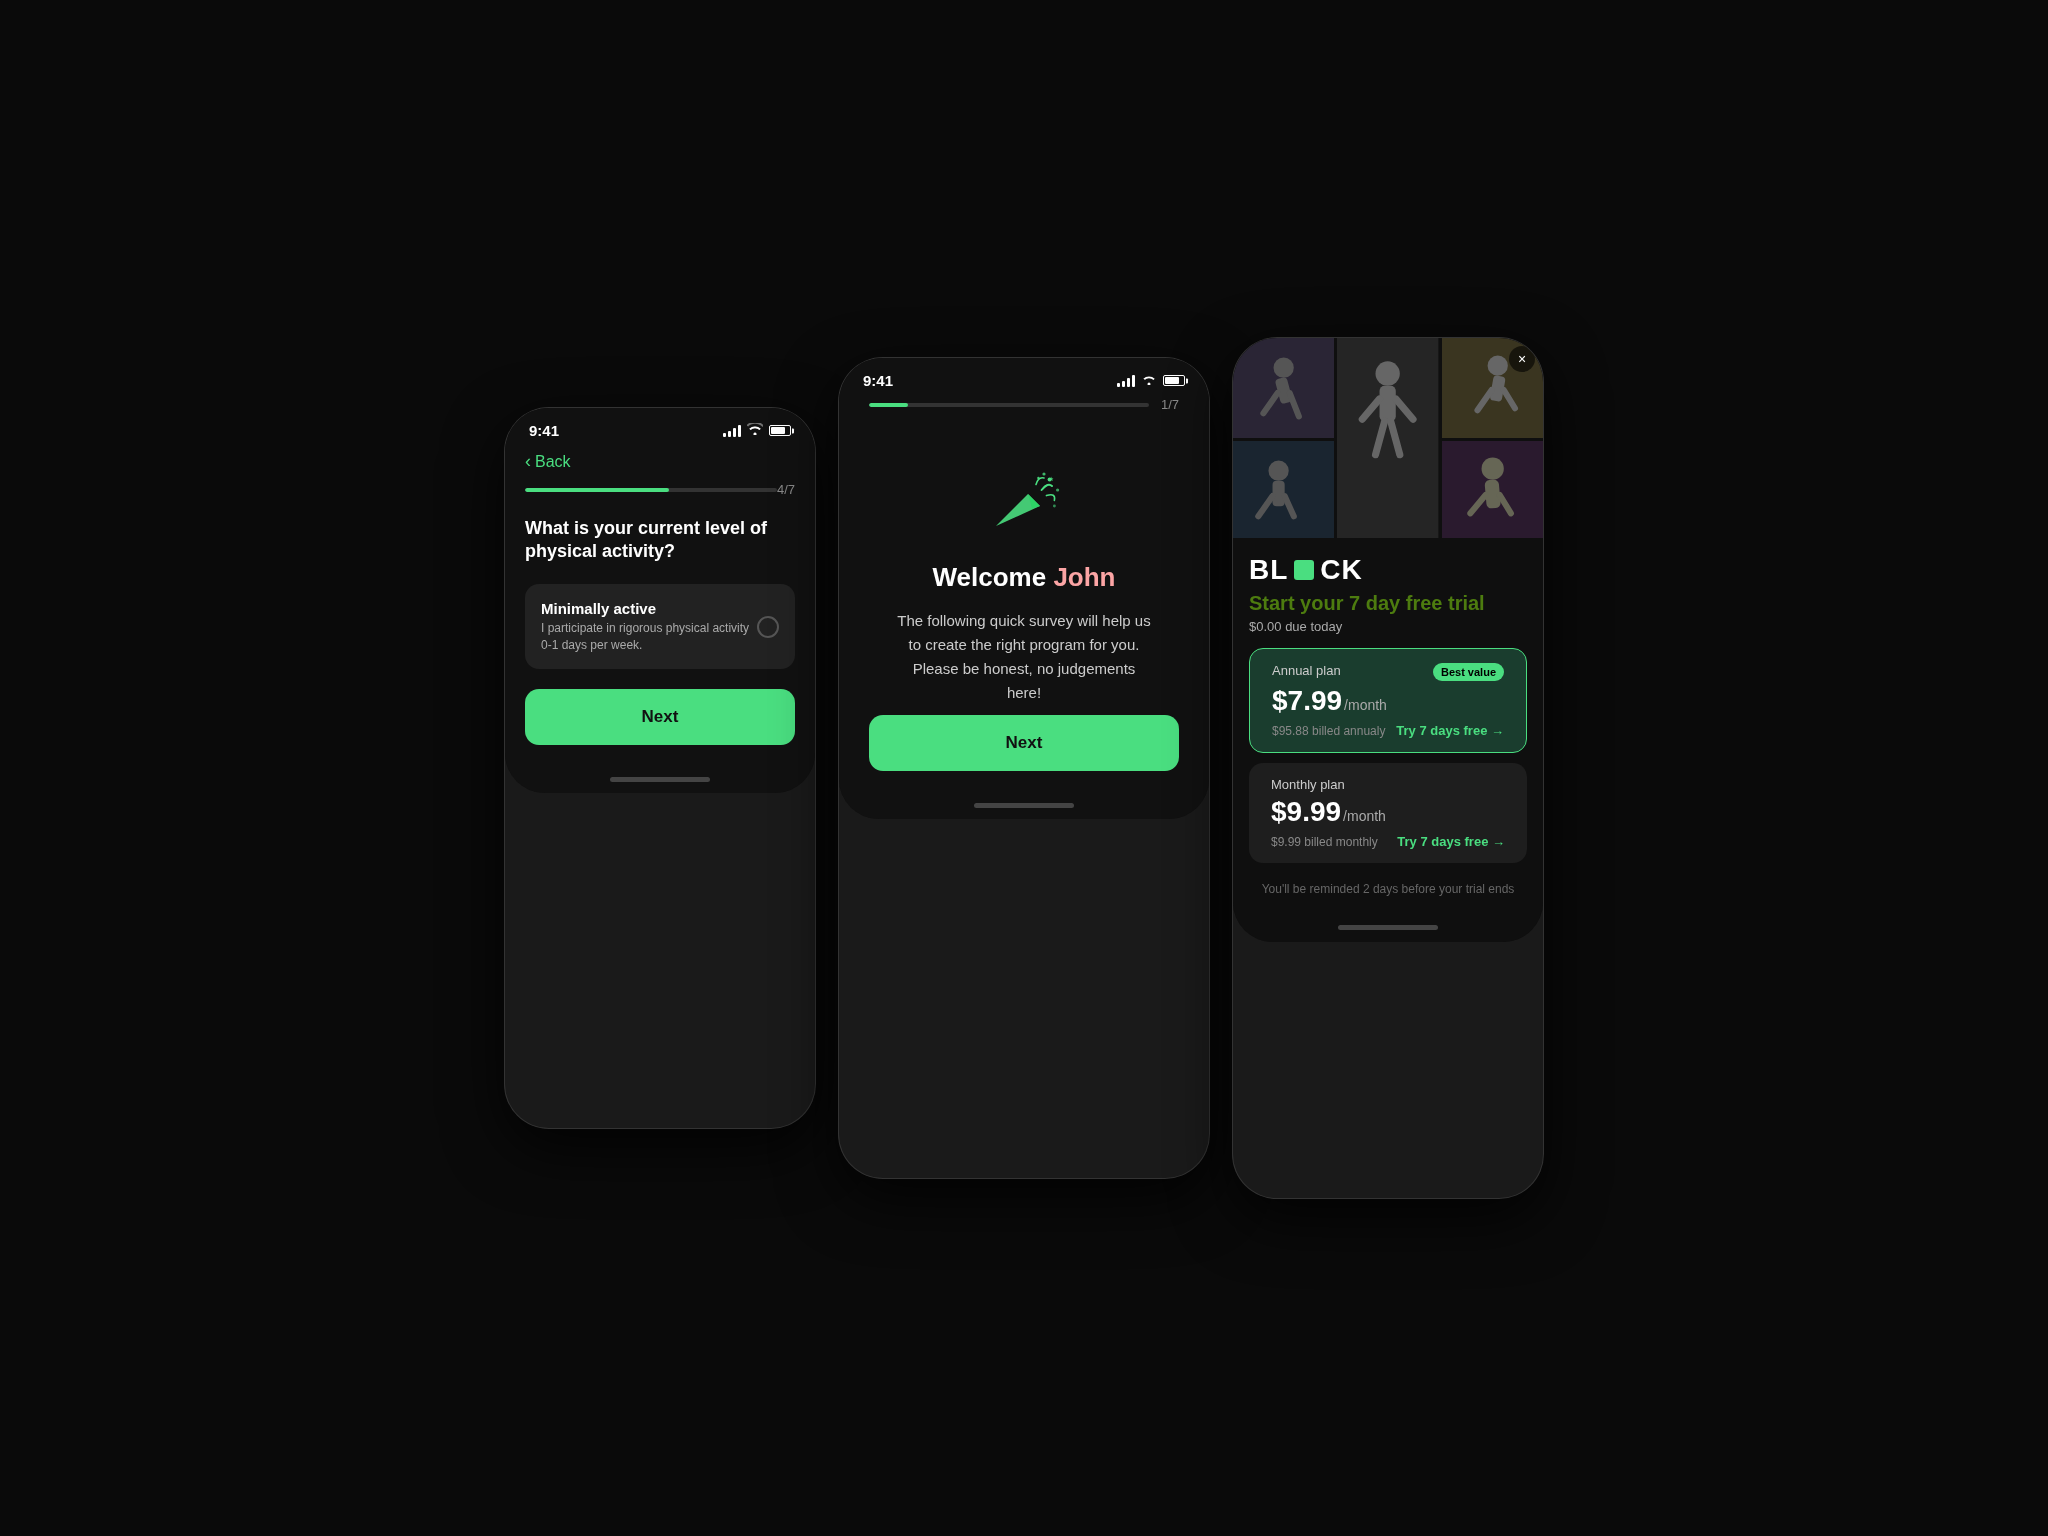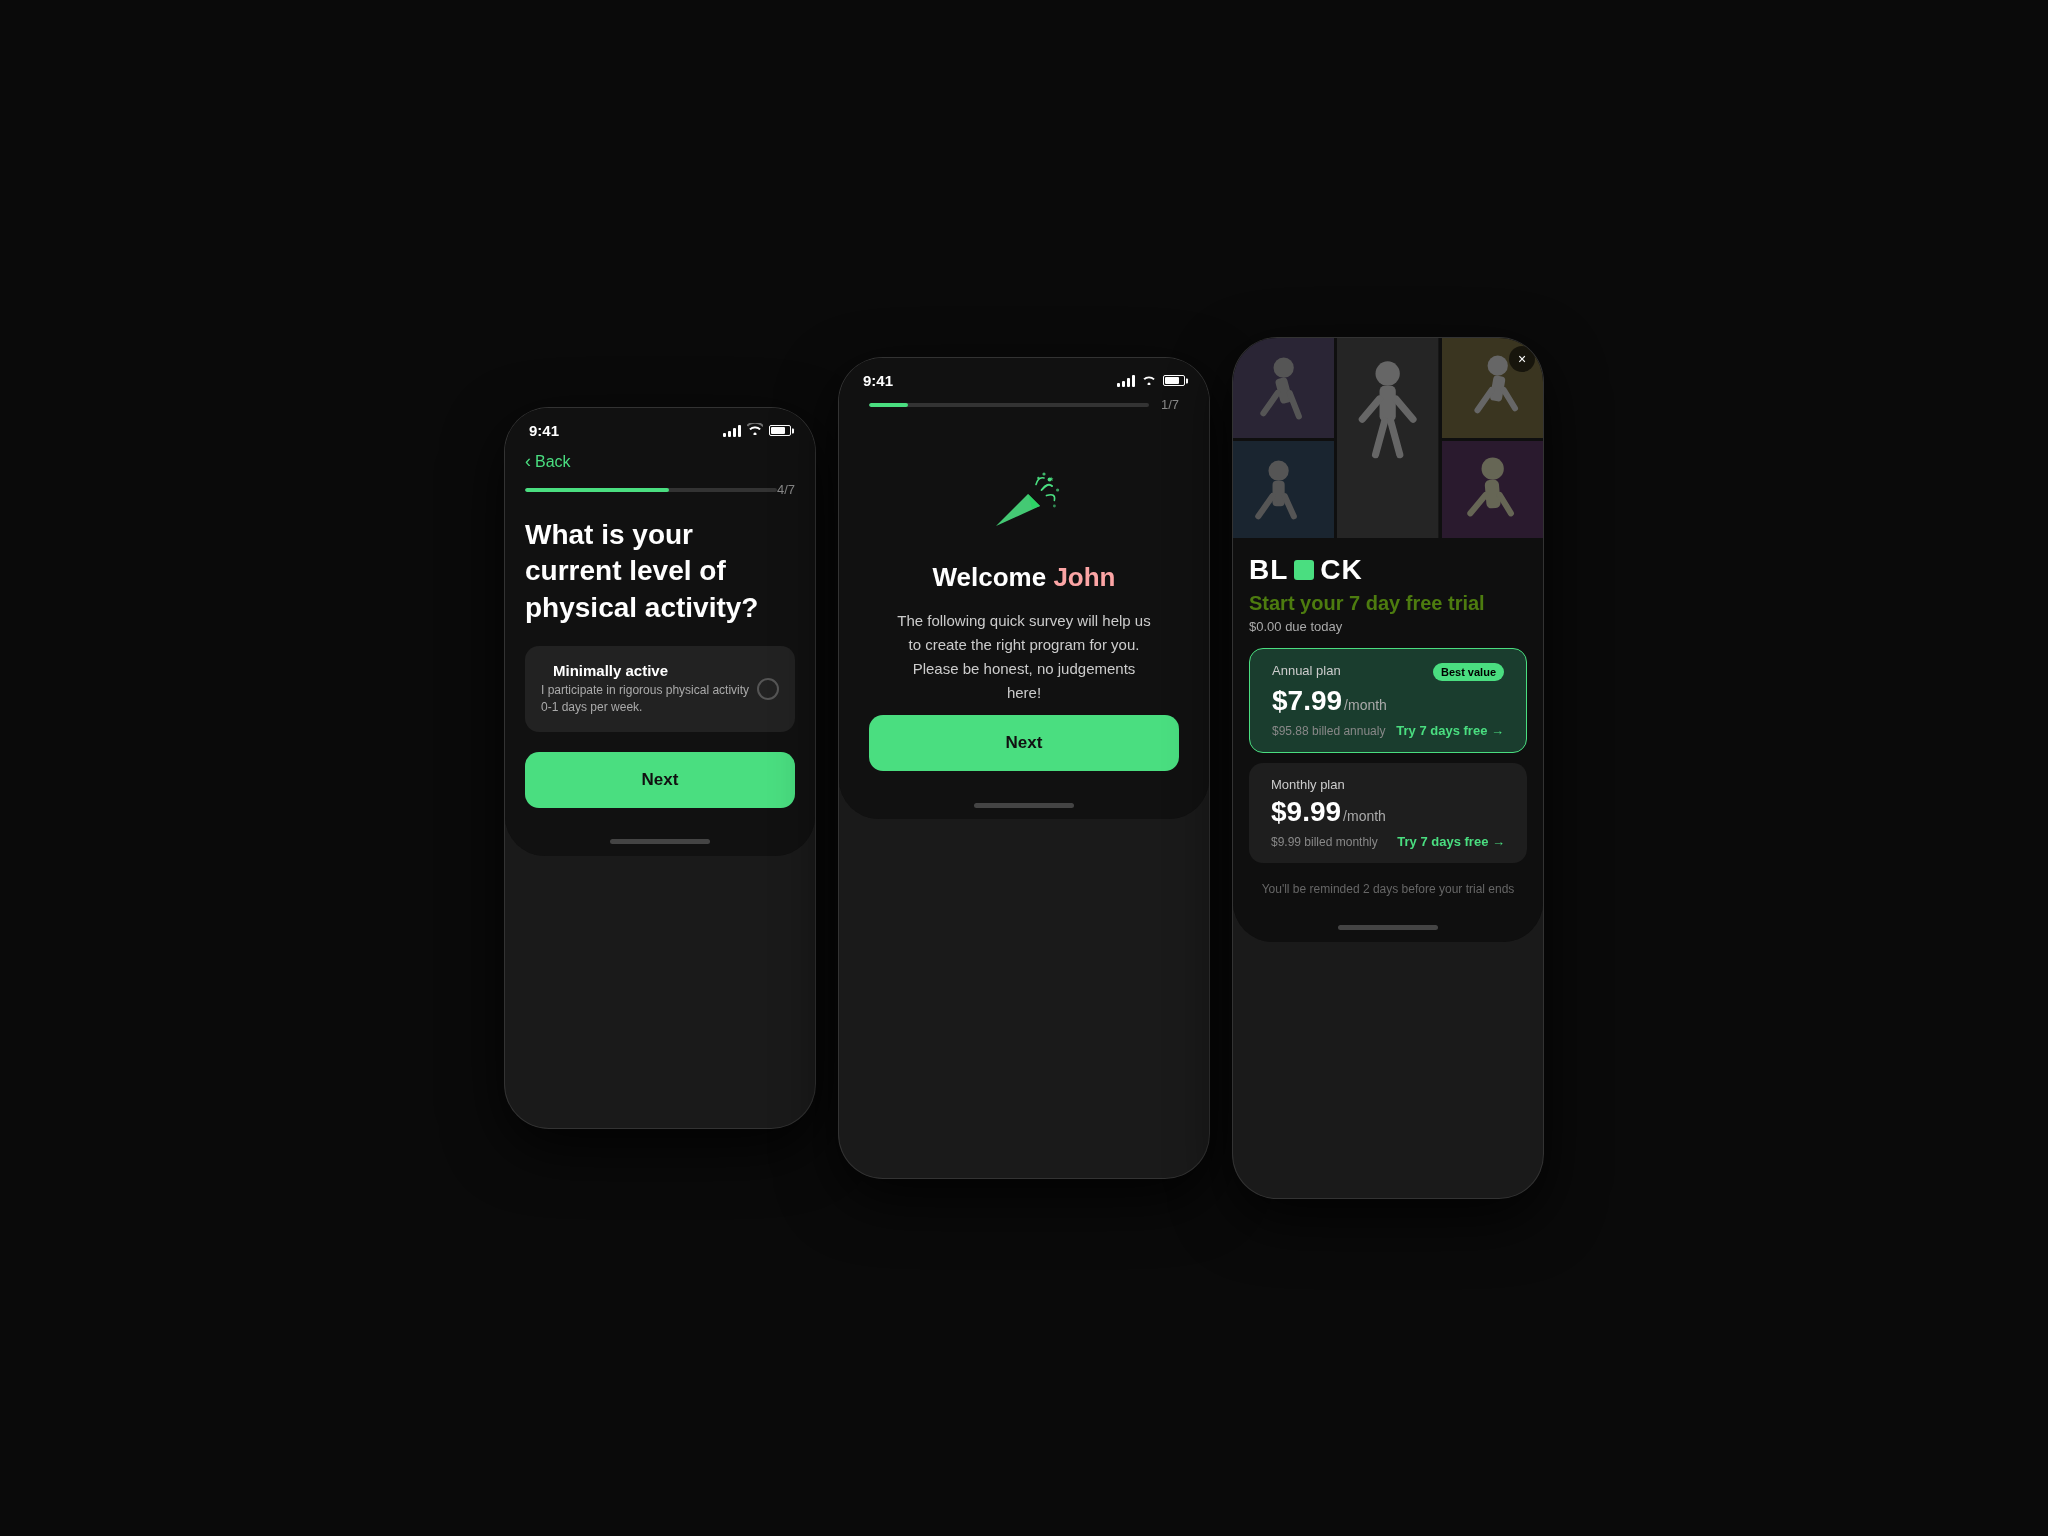--- a/index.html
+++ b/index.html
@@ -141,21 +141,21 @@
       background: #4ade80;
     }
     .progress-label {
       color: #888;
       font-size: 13px;
       white-space: nowrap;
     }
 
     .question-title {
       color: #fff;
-      font-size: 28px;
+      font-size: 18px;
       font-weight: 700;
       line-height: 1.3;
       margin-bottom: 20px;
     }
 
     .option-card {
       background: #222;
       border-radius: 14px;
       padding: 16px;
       margin-bottom: 10px;
@@ -167,21 +167,20 @@
     .option-card.selected {
       background: #1a3d2e;
       border: 1.5px solid #4ade80;
     }
     .option-text-group { flex: 1; }
     .option-title {
       color: #fff;
       font-size: 15px;
       font-weight: 600;
       margin-bottom: 3px;
-      margin-left: 12px;
     }
     .option-desc {
       color: #aaa;
       font-size: 12px;
       line-height: 1.4;
     }
     .option-card.selected .option-desc { color: #aaa; }
     .radio-circle {
       width: 22px;
       height: 22px;

